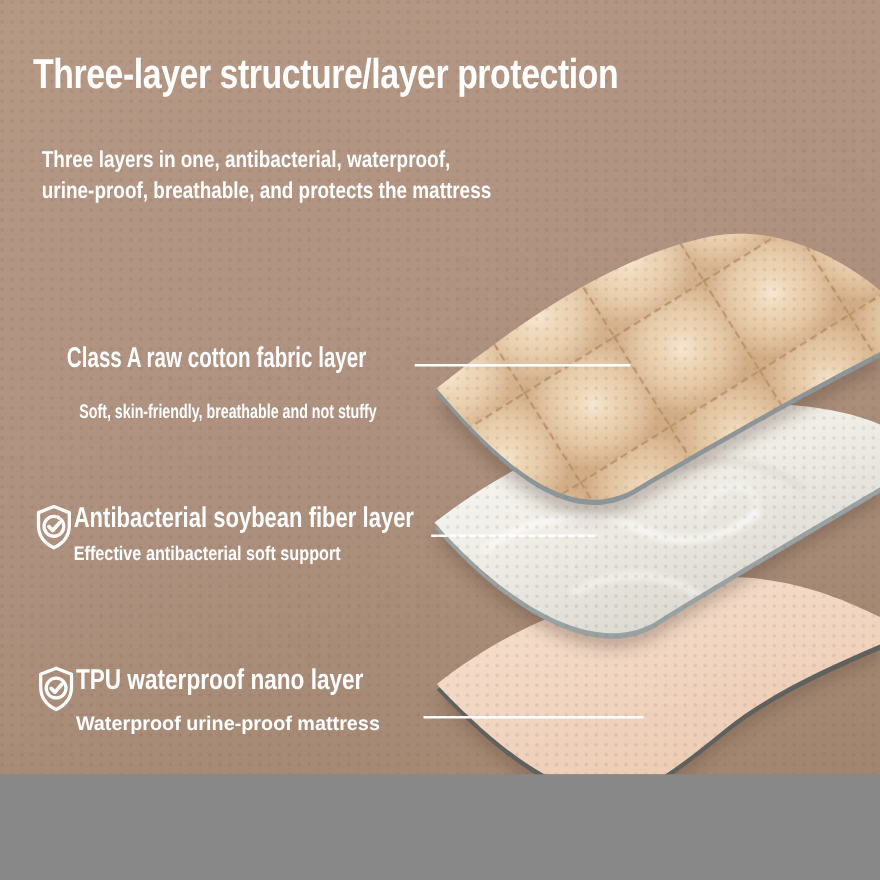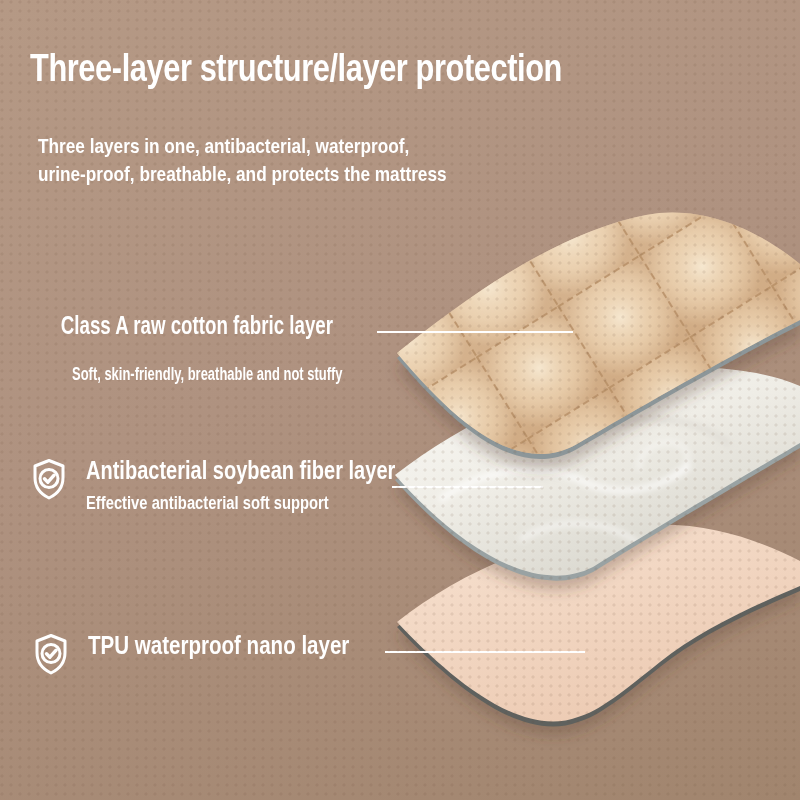--- a/index.html
+++ b/index.html
@@ -1,17 +1,17 @@
 <!DOCTYPE html>
 <html><head>
 <meta charset="utf-8">
 <style>
   html,body{margin:0;padding:0;background:#888;}
   .stage{
-    position:relative;width:800px;height:800px;overflow:hidden;
+    position:relative;width:800px;height:704px;overflow:hidden;
     background:linear-gradient(160deg,#b59985 0%,#af9280 45%,#a1856e 100%);
     font-family:"Liberation Sans",sans-serif;
   }
   
   .stage::before{
     content:"";position:absolute;inset:0;pointer-events:none;z-index:3;
     background-image:radial-gradient(circle at 2px 2px, rgba(104,74,54,.12) 1.3px, rgba(0,0,0,0) 1.9px);
     background-size:9px 9px;
   }
   .art{position:absolute;left:0;top:0;width:800px;height:800px;z-index:1;}
@@ -20,38 +20,38 @@
     position:absolute;left:30px;top:47px;margin:0;z-index:4;
     font-size:38px;font-weight:700;color:#fff;letter-spacing:-.5px;
     white-space:nowrap;transform:scaleX(.81);transform-origin:left top;
   }
   .subtitle{
     position:absolute;left:38px;top:132px;margin:0;z-index:4;
     font-size:21px;font-weight:700;color:#fff;line-height:1.33;
     white-space:nowrap;transform:scaleX(.82);transform-origin:left top;
   }
   .callout{position:absolute;color:#fff;z-index:4;}
-  .co-row{display:flex;align-items:flex-start;gap:19px;}
+  .co-row{display:flex;align-items:flex-start;gap:0;}
   .shield{flex:0 0 auto;margin-top:3px;}
   .co-col{display:flex;flex-direction:column;}
   .co-head{
     margin:0;font-size:26px;font-weight:700;line-height:1.16;
     transform-origin:left top;
   }
   .co-desc{
     margin:0;font-size:18px;font-weight:700;white-space:nowrap;
     transform-origin:left top;
   }
   .c1{left:38px;top:310px;text-align:right;}
   .c1 .co-head{white-space:nowrap;transform:scaleX(.72);}
   .c1 .co-desc{margin:24px 0 0 34px;transform:scaleX(.72);}
   .c2{left:31px;top:455px;}
   .c2 .co-head{width:410px;transform:scaleX(.77);}
   .c2 .co-desc{margin-top:8px;transform:scaleX(.82);}
-  .c3{left:33px;top:630px;}
+  .c3{left:33px;top:602px;}
   .c3 .co-head{white-space:nowrap;transform:scaleX(.79);}
   .c3 .co-desc{margin-top:16px;}
 </style>
 </head>
 <body>
 
 <div class="stage">
 
   <svg class="art" viewBox="0 0 800 800" aria-hidden="true">
     <defs>
@@ -145,17 +145,18 @@
 
   <div class="callout c3">
     <div class="co-row">
       <svg class="shield" width="36" height="42" viewBox="0 0 36 42">
         <path d="M18 2.5 L32 8 V19.5 C32 29.5 26.5 36 18 40 C9.5 36 4 29.5 4 19.5 V8 Z" fill="none" stroke="#ffffff" stroke-width="3" stroke-linejoin="round"></path>
         <circle cx="18" cy="20.5" r="9" fill="none" stroke="#ffffff" stroke-width="3"></circle>
         <path d="M13.5 20.8 l3.4 3.4 l6.2 -7" fill="none" stroke="#ffffff" stroke-width="3.4" stroke-linecap="round" stroke-linejoin="round"></path>
       </svg>
       <div class="co-col">
         <h2 class="co-head">TPU waterproof nano layer</h2>
+        <p class="co-desc">Waterproof urine-proof mattress</p>
       </div>
     </div>
   </div>
 
 </div>
 
 </body></html>

